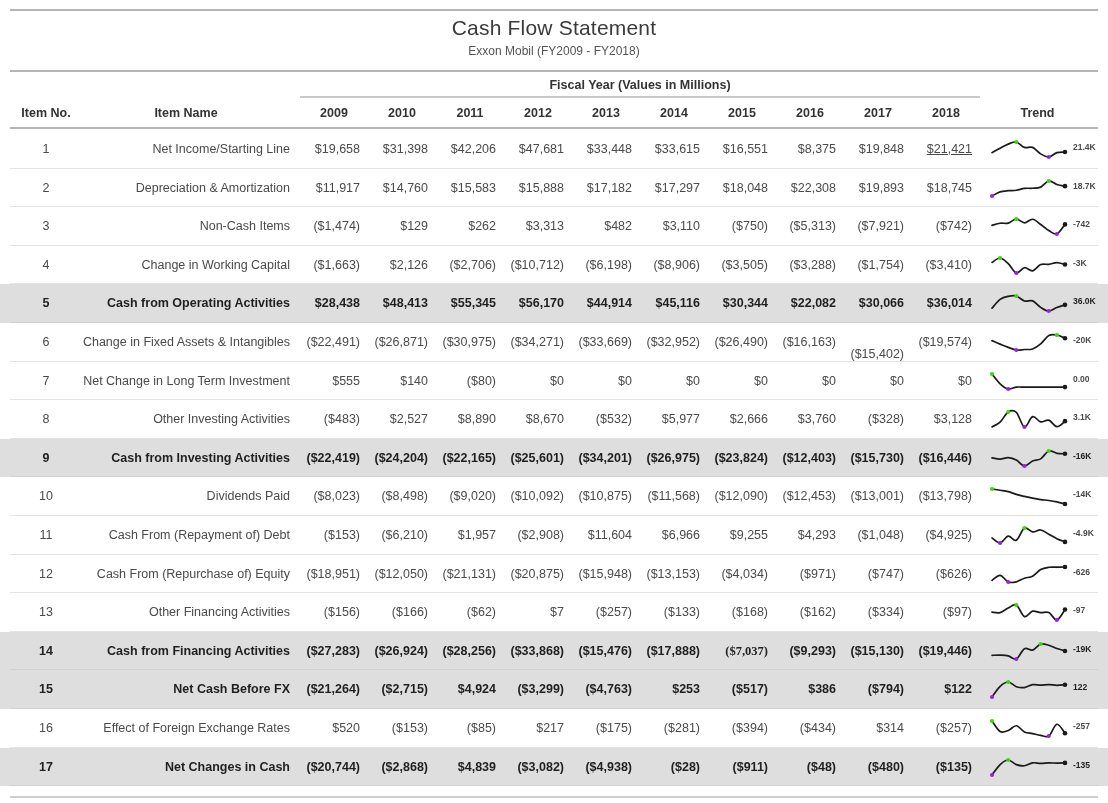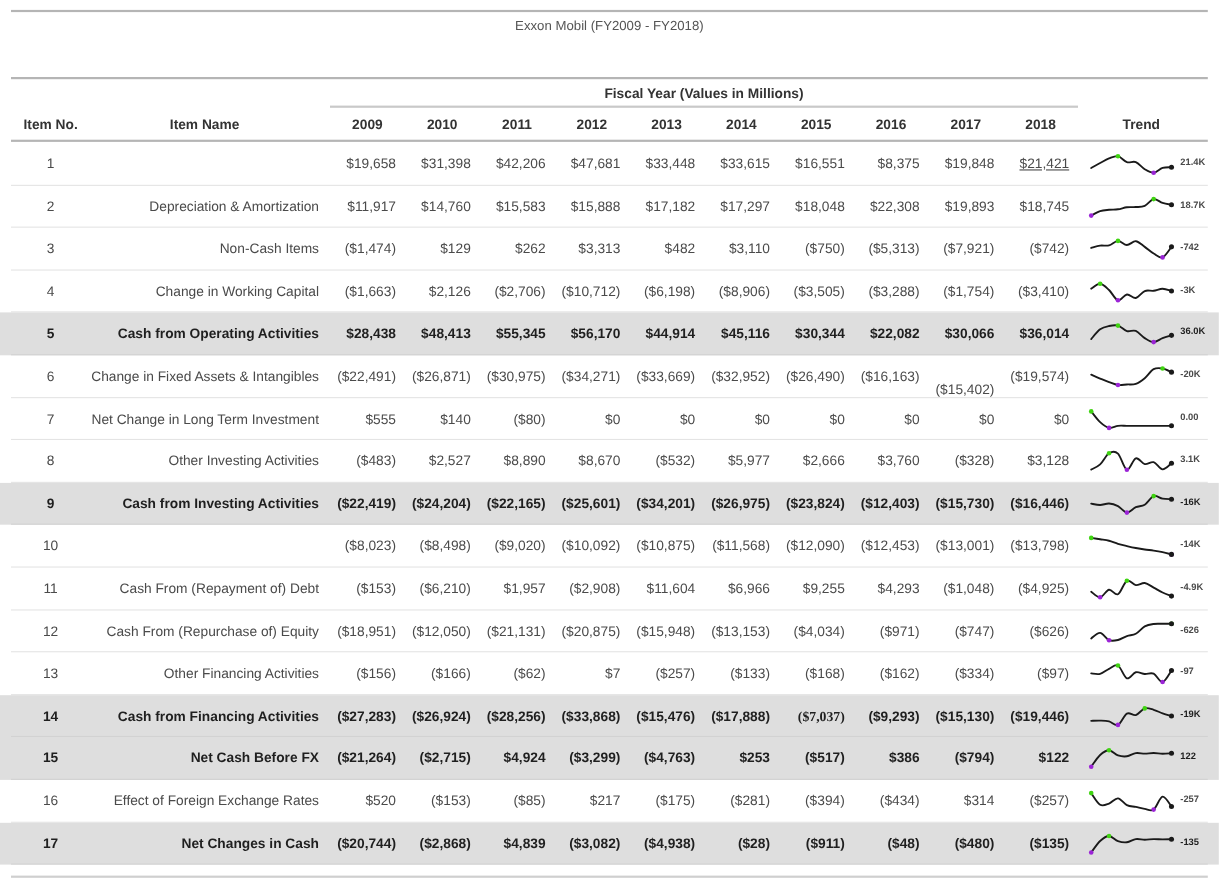--- a/index.html
+++ b/index.html
@@ -189,20 +189,21 @@
   }
 </style>
 </head>
 <body>
 
 <div id="page">
 
   <div class="title-rule-top"></div>
 
   <div class="title-block">
+    <div class="doc-title">Cash Flow Statement</div>
     <div class="doc-subtitle">Exxon Mobil (FY2009 - FY2018)</div>
   </div>
 
   <div class="title-rule-bottom"></div>
 
   <div class="group-header">Fiscal Year (Values in Millions)</div>
   <div class="group-rule"></div>
 
   <div class="header-row">
     <div class="hd hd-itemno">Item No.</div>
@@ -219,20 +220,21 @@
         <div class="hd hd-year" style="left: 844px;">2017</div>
         <div class="hd hd-year" style="left: 912px;">2018</div>
       </div>
     <div class="hd hd-trend">Trend</div>
   </div>
   <div class="header-rule"></div>
 
   <div class="rows" id="rows">
       <div class="row">
         <div class="cell c-itemno">1</div>
+        <div class="cell c-itemname">Net Income/Starting Line</div>
         <div class="cell c-val" style="left: 300px;">$19,658</div>
         <div class="cell c-val" style="left: 368px;">$31,398</div>
         <div class="cell c-val" style="left: 436px;">$42,206</div>
         <div class="cell c-val" style="left: 504px;">$47,681</div>
         <div class="cell c-val" style="left: 572px;">$33,448</div>
         <div class="cell c-val" style="left: 640px;">$33,615</div>
         <div class="cell c-val" style="left: 708px;">$16,551</div>
         <div class="cell c-val" style="left: 776px;">$8,375</div>
         <div class="cell c-val" style="left: 844px;">$19,848</div>
         <div class="cell c-val" style="left: 912px; text-decoration: underline;">$21,421</div>
@@ -452,20 +454,21 @@
               <circle cx="39.44" cy="27.00" r="2.1" fill="#9b24d6"></circle>
               <circle cx="80.00" cy="14.78" r="2.3" fill="#1a1a1a"></circle>
             </svg>
             <div class="spark-label">-16K</div>
           </div>
         </div>
         <div class="sep"></div>
       </div>
       <div class="row">
         <div class="cell c-itemno">10</div>
+        <div class="cell c-itemname">Dividends Paid</div>
         <div class="cell c-val" style="left: 300px;">($8,023)</div>
         <div class="cell c-val" style="left: 368px;">($8,498)</div>
         <div class="cell c-val" style="left: 436px;">($9,020)</div>
         <div class="cell c-val" style="left: 504px;">($10,092)</div>
         <div class="cell c-val" style="left: 572px;">($10,875)</div>
         <div class="cell c-val" style="left: 640px;">($11,568)</div>
         <div class="cell c-val" style="left: 708px;">($12,090)</div>
         <div class="cell c-val" style="left: 776px;">($12,453)</div>
         <div class="cell c-val" style="left: 844px;">($13,001)</div>
         <div class="cell c-val" style="left: 912px;">($13,798)</div>

